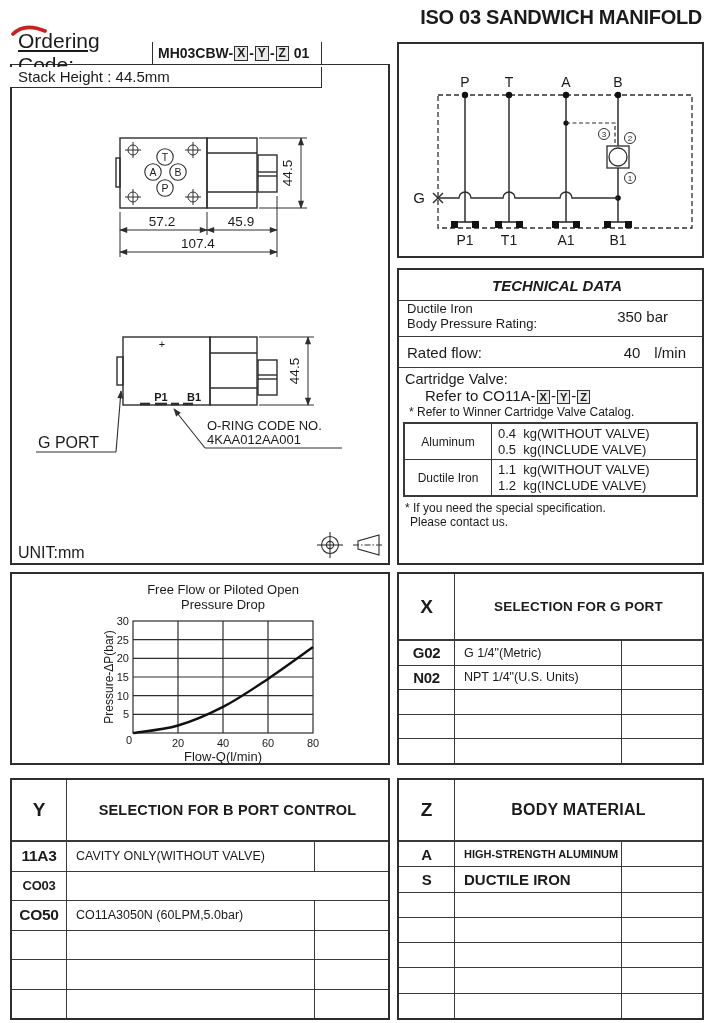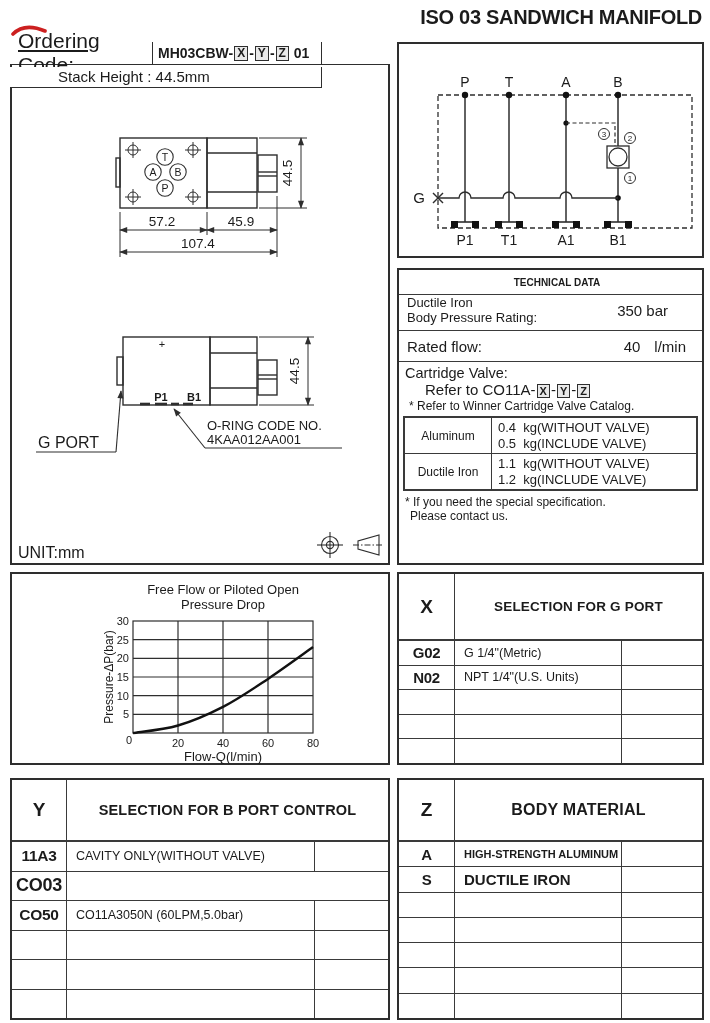--- a/index.html
+++ b/index.html
@@ -51,21 +51,21 @@
 
   <div class="ord-row" style="left:10px;top:42px;width:380px;height:23px;border-bottom:1.8px solid #2e2e2e;">
     <div class="ord-cell" style="width:143px;border-right:1.8px solid #2e2e2e;padding-left:8px;font-size:21px;text-decoration:underline;">Ordering Code:</div>
     <div class="ord-cell" style="width:169px;border-right:1.8px solid #2e2e2e;padding-left:5px;font-size:14px;font-weight:700;white-space:nowrap;">
       <span>MH03CBW-</span><span class="code-box">X</span><span>-</span><span class="code-box">Y</span><span>-</span><span class="code-box">Z</span>&nbsp;<span>01</span>
     </div>
     <div class="ord-cell" style="flex:1;"></div>
   </div>
 
   <div class="ord-row" style="left:10px;top:66.8px;width:312px;height:21px;border-bottom:1.8px solid #2e2e2e;border-right:1.8px solid #2e2e2e;">
-    <div class="ord-cell" style="padding-left:8px;font-size:15px;margin-left:40px;">Stack Height : 44.5mm</div>
+    <div class="ord-cell" style="padding-left:8px;font-size:15px;">Stack Height : 44.5mm</div>
   </div>
 
   <svg class="abs" style="left:10px;top:42px;" width="380" height="523" viewBox="0 0 380 523">
     <defs>
       <marker id="ah" viewBox="0 0 10 10" refX="9" refY="5" markerWidth="10" markerHeight="8" orient="auto-start-reverse" markerUnits="userSpaceOnUse">
         <path d="M0,1.2 L10,5 L0,8.8 z" fill="#2e2e2e"></path>
       </marker>
     </defs>
 
     <g stroke="#2e2e2e" stroke-width="1.4" fill="none">
@@ -240,21 +240,21 @@
           <rect x="228" y="179" width="7" height="7"></rect>
       </g>
     </g>
     <text x="68" y="203" font-size="14" text-anchor="middle">P1</text>
     <text x="112" y="203" font-size="14" text-anchor="middle">T1</text>
     <text x="169" y="203" font-size="14" text-anchor="middle">A1</text>
     <text x="221" y="203" font-size="14" text-anchor="middle">B1</text>
   </svg>
 
   <div class="panel" style="left:397px;top:268px;width:307px;height:297px;">
-    <div style="text-align:center;font-weight:700;font-size:10px;padding:7px 0 6px 13px;">TECHNICAL DATA</div>
+    <div style="text-align:center;font-weight:700;font-size:15px;padding:7px 0 6px 13px;font-style:italic;">TECHNICAL DATA</div>
     <div class="t-sep"></div>
     <div class="t-row" style="padding-bottom:5px;">
       <span class="t-label" style="line-height:15px;">
         <span>Ductile Iron</span><br>
         <span>Body Pressure Rating:</span>
       </span>
       <span class="t-value">350 bar</span>
     </div>
     <div class="t-sep"></div>
     <div class="t-row" style="height:30px;">
@@ -365,21 +365,21 @@
       <div class="sel-key" style="width:54px;">Y</div>
       <div class="sel-title" style="font-size:14.5px;">SELECTION FOR B PORT CONTROL</div>
     </div>
     <div class="sel-rows">
       <div class="sel-row">
         <div class="sel-code" style="width:54px;font-size:15.5px;">11A3</div>
         <div class="sel-desc" style="flex:1;">CAVITY ONLY(WITHOUT VALVE)</div>
         <div class="sel-tail" style="width:73px;"></div>
       </div>
       <div class="sel-row">
-        <div class="sel-code" style="width:54px;font-size:18px;">CO03</div>
+        <div class="sel-code" style="width:54px;font-size:13px;">CO03</div>
         <div class="sel-tail" style="width:73px;"></div>
       </div>
       <div class="sel-row">
         <div class="sel-code" style="width:54px;font-size:15.5px;">CO50</div>
         <div class="sel-desc" style="flex:1;">CO11A3050N (60LPM,5.0bar)</div>
         <div class="sel-tail" style="width:73px;"></div>
       </div>
       <div class="sel-row">
           <div class="sel-code" style="width:54px;"></div>
           <div class="sel-desc" style="flex:1;"></div>

